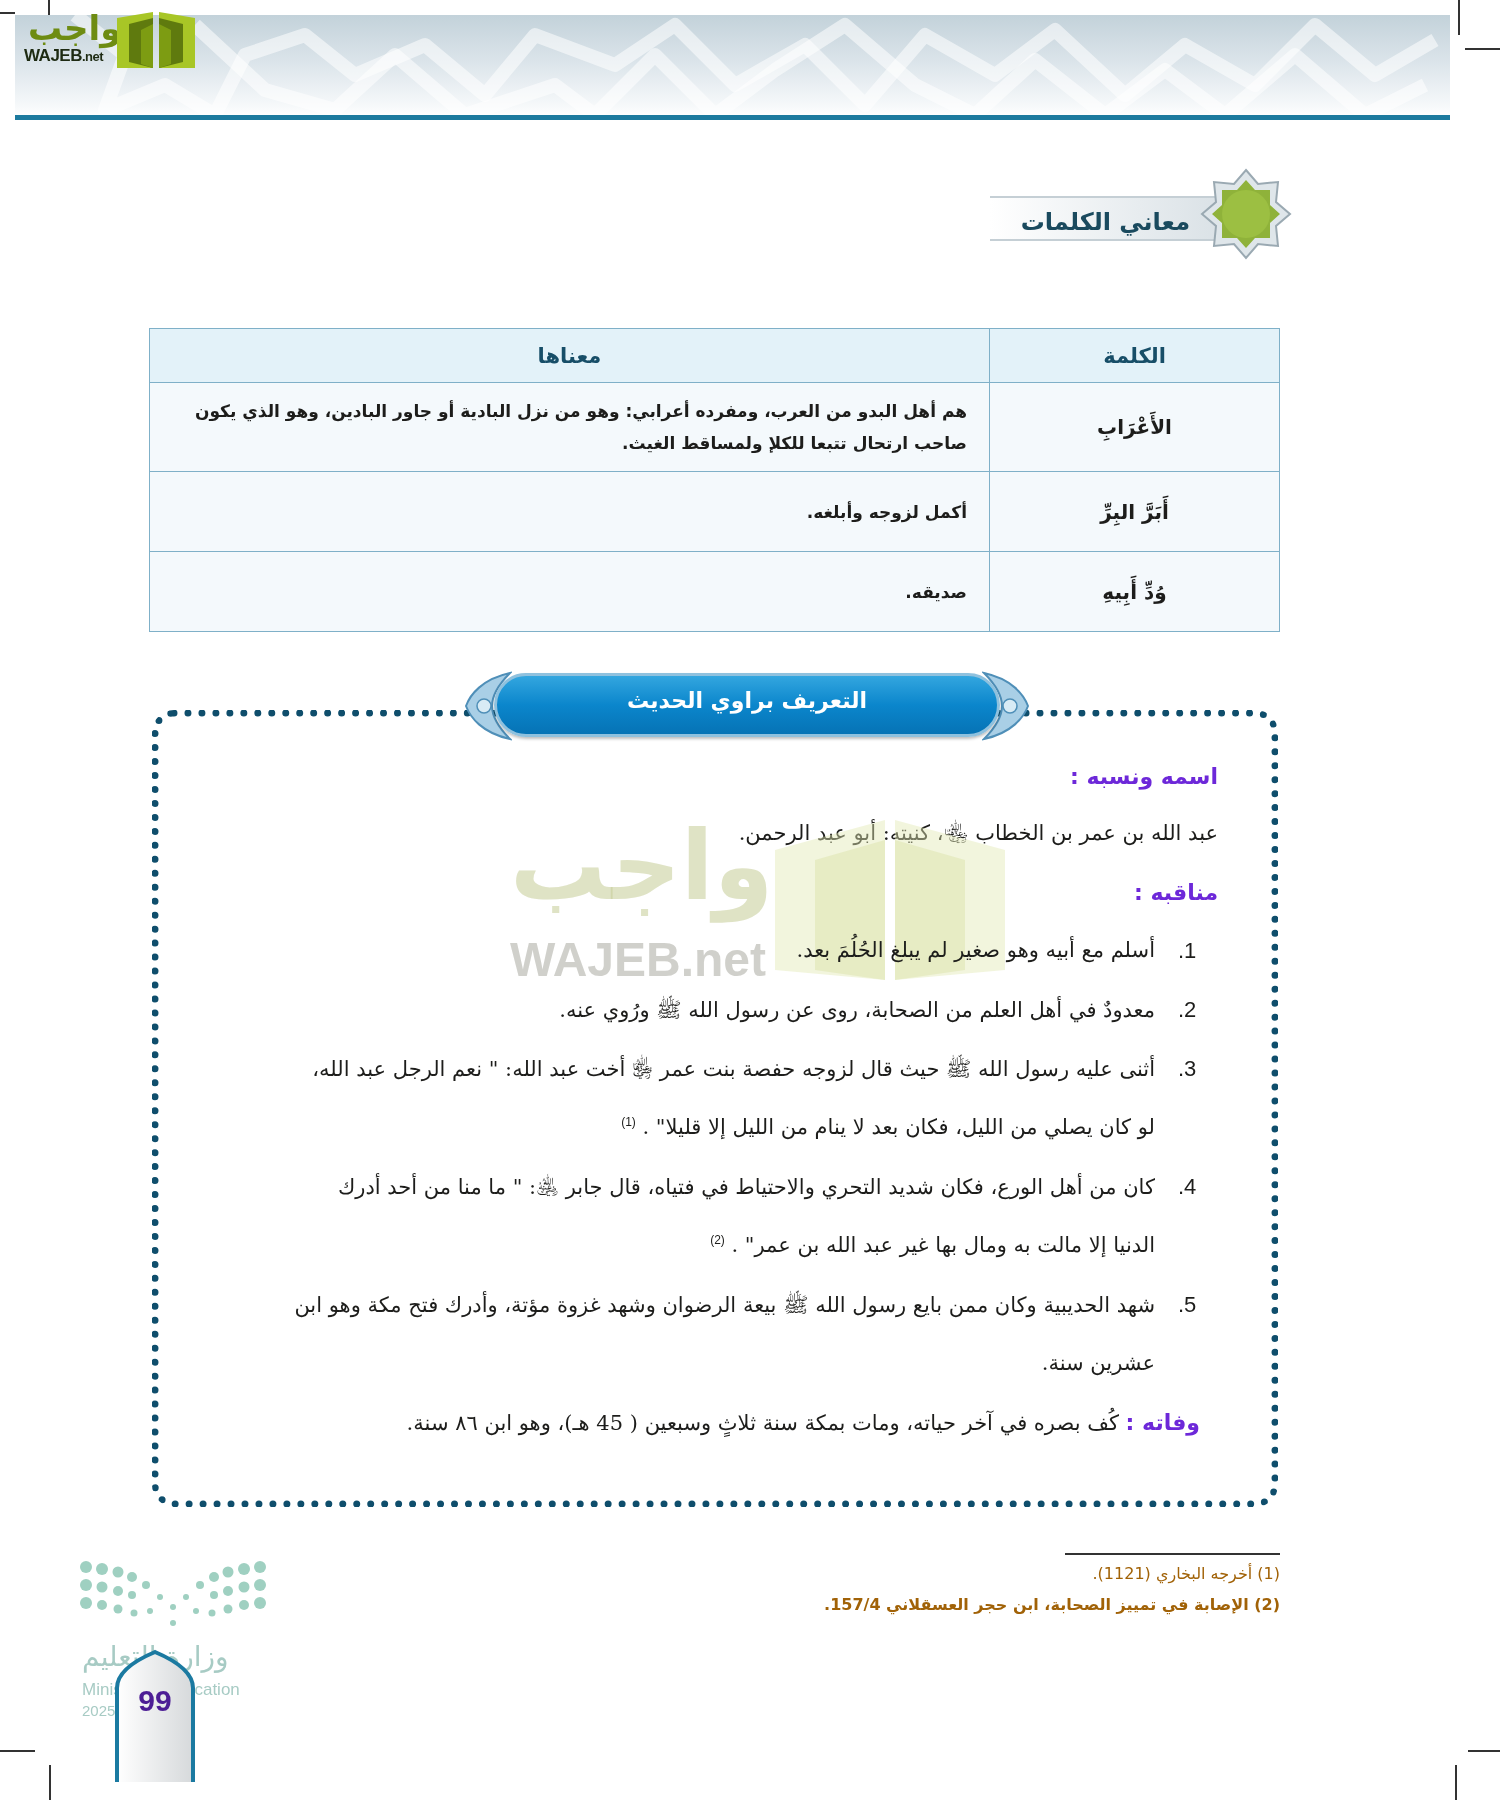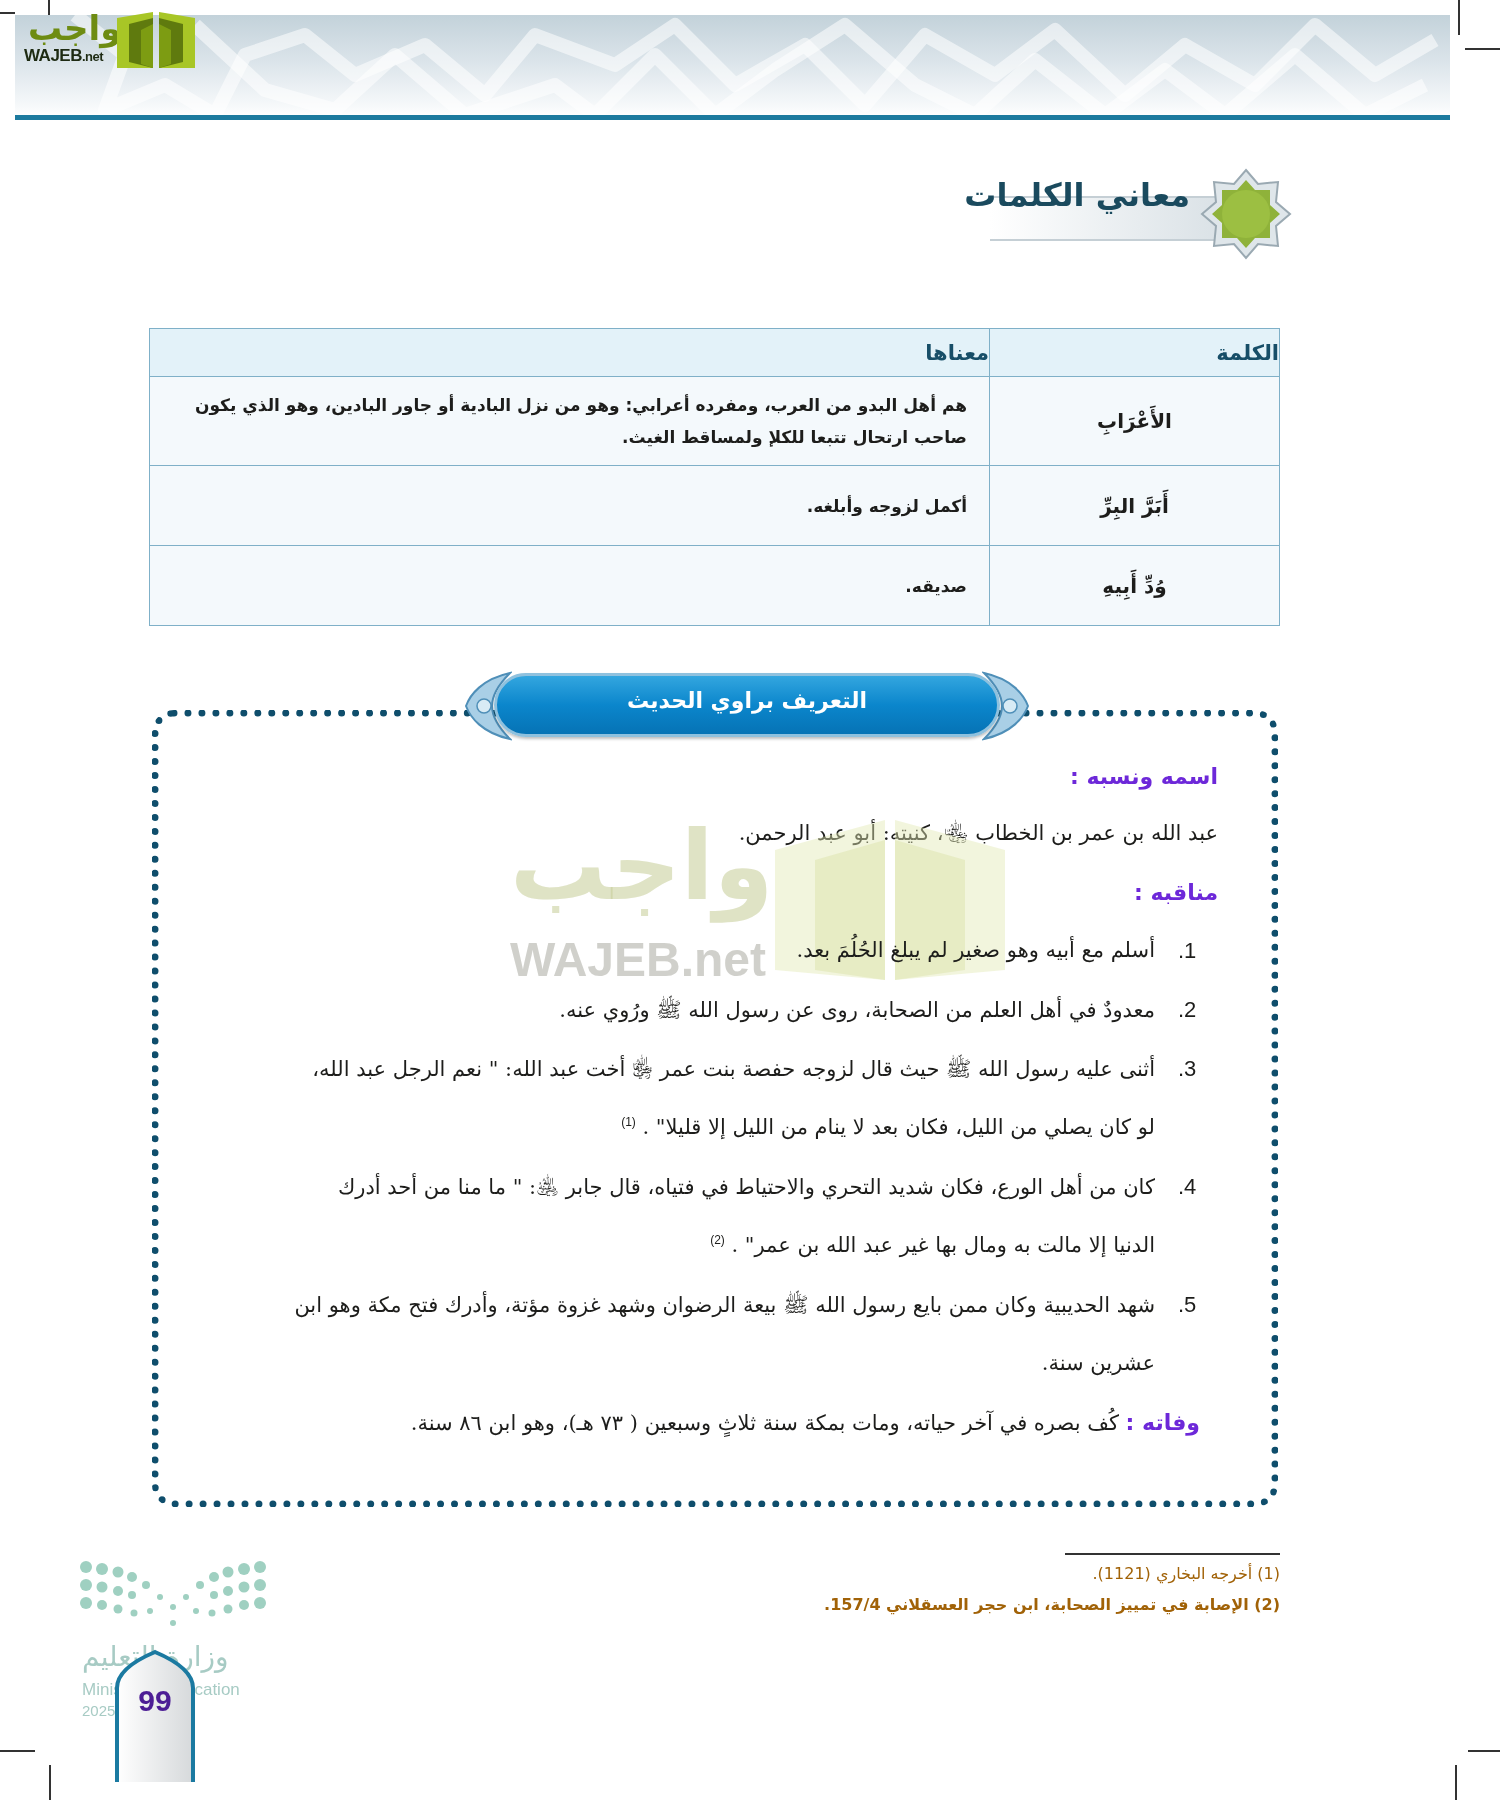--- a/index.html
+++ b/index.html
@@ -25,34 +25,34 @@
     .logo-book { position: absolute; left: 105px; top: 4px; }
 
     
     .sec-title { position: absolute; left: 990px; top: 168px; width: 310px; height: 100px; }
     .sec-title-bar {
       position: absolute; left: 0; top: 28px; width: 250px; height: 45px;
       background: linear-gradient(90deg, #ffffff 0%, #e7ecef 60%, #d7dfe4 100%);
       border-top: 2px solid #c5cfd5; border-bottom: 2px solid #c5cfd5;
     }
     .sec-title-text {
-      position: absolute; right: 110px; top: 8px; font-size: 32px; font-weight: bold;
+      position: absolute; right: 110px; top: 40px; font-size: 24px; font-weight: bold;
       color: #1a4a5e; direction: rtl; white-space: nowrap;
     }
     .sec-title-star { position: absolute; left: 210px; top: 0; }
 
     
     .vocab {
       position: absolute; left: 149px; top: 328px; width: 1131px;
       border-collapse: collapse; direction: rtl;
     }
     .vocab th, .vocab td { border: 1.5px solid #7fb0c8; }
     .vocab th {
-      height: 48px; background: #e3f2f9; color: #174e68; font-size: 21px; font-weight: bold;
-      text-align: right;
+      height: 54px; background: #e3f2f9; color: #174e68; font-size: 21px; font-weight: bold;
+      text-align: center;
     }
     .vocab td { background: #f4f9fc; height: 80px; vertical-align: middle; }
     .vocab td.word { width: 290px; text-align: center; font-size: 20px; font-weight: bold; color: #1d1d1b; }
     .vocab td.mean { font-size: 17px; font-weight: bold; color: #1d1d1b; padding: 12px 22px; line-height: 32px; text-align: right; }
 
     
     .narrator {
       position: absolute; left: 152px; top: 710px; width: 1126px; height: 797px;
       border: 7px dotted #0f4e6c; border-radius: 22px;
     }
@@ -209,21 +209,21 @@
 <div class="num" style="left:1178px;top:1174px;">.4</div>
 <div class="body-text" style="right:345px;top:1174px;white-space:nowrap;">كان من أهل الورع، فكان شديد التحري والاحتياط في فتياه، قال جابر ﵁: " ما منا من أحد أدرك</div>
 <div class="body-text" style="right:345px;top:1233px;"><span>الدنيا إلا مالت به ومال بها غير عبد الله بن عمر" .</span> <sup>(2)</sup></div>
 
 <div class="num" style="left:1178px;top:1292px;">.5</div>
 <div class="body-text" style="right:345px;top:1292px;white-space:nowrap;">شهد الحديبية وكان ممن بايع رسول الله ﷺ بيعة الرضوان وشهد غزوة مؤتة، وأدرك فتح مكة وهو ابن</div>
 <div class="body-text" style="right:345px;top:1351px;">عشرين سنة.</div>
 
 <div class="body-text" style="right:300px;top:1410px;white-space:nowrap;">
   <span class="red-label">وفاته :</span>
-  <span>كُف بصره في آخر حياته، ومات بمكة سنة ثلاثٍ وسبعين ( ٧٣ هـ)، وهو ابن ٨٦ سنة.</span>
+  <span>كُف بصره في آخر حياته، ومات بمكة سنة ثلاثٍ وسبعين ( 45 هـ)، وهو ابن ٨٦ سنة.</span>
 </div>
 
 <div class="fn-rule"></div>
 <div class="fn" style="right:220px;top:1564px;">(1) أخرجه البخاري (1121).</div>
 <div class="fn" style="right:220px;top:1595px;font-weight:bold;">(2) الإصابة في تمييز الصحابة، ابن حجر العسقلاني 157/4.</div>
 
 <div class="ministry">
   <svg width="200" height="80">
     <g fill="#9fd0c1">
       <circle cx="14" cy="12" r="6"></circle>

